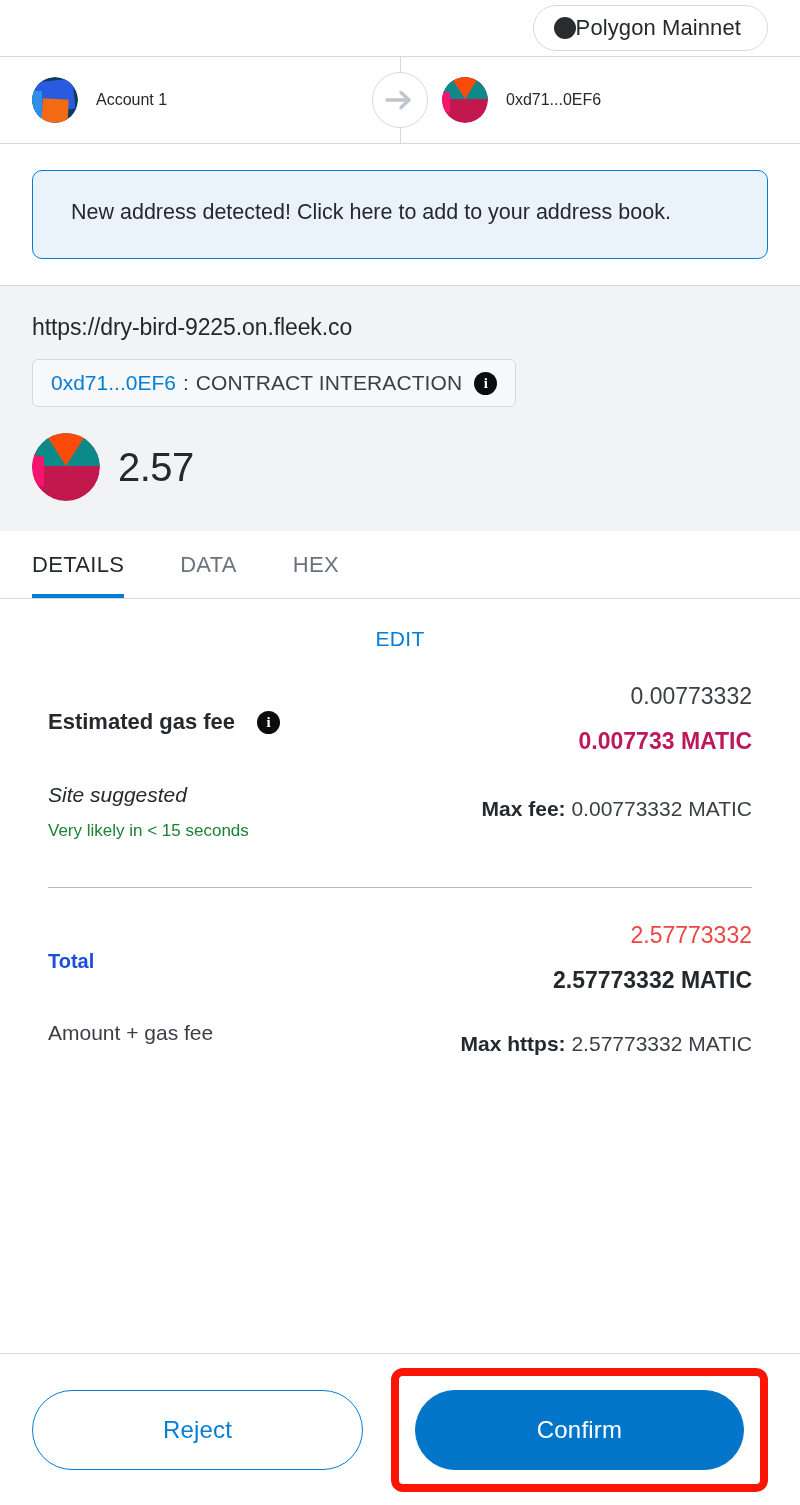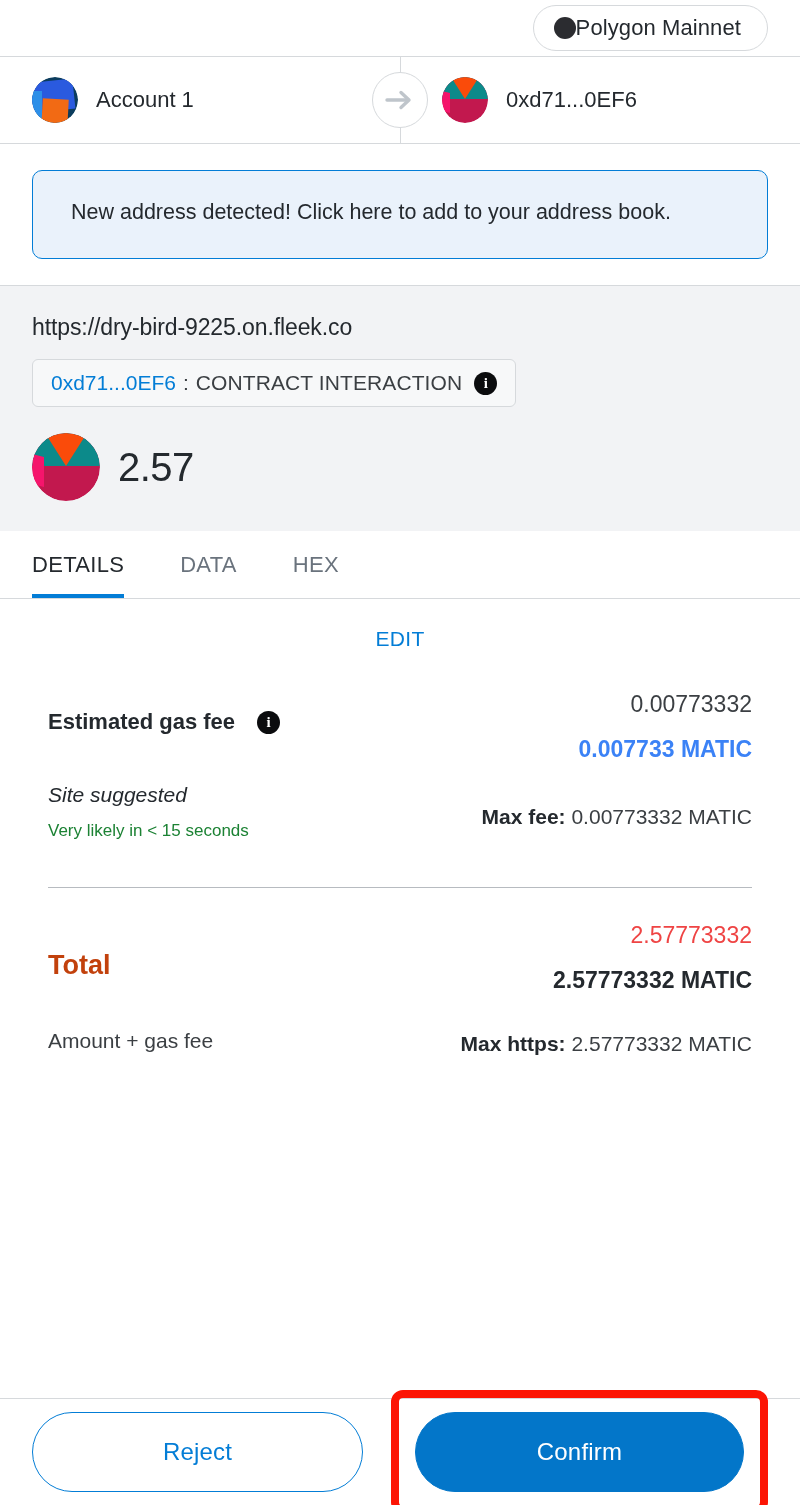--- a/index.html
+++ b/index.html
@@ -49,21 +49,21 @@
     background: #ffffff;
     flex: 0 0 auto;
   }
   .acct-half {
     flex: 1 1 50%;
     display: flex; align-items: center;
     gap: 18px;
     padding-left: 32px;
   }
   .acct-half.right { padding-left: 42px; }
-  .acct-name { font-size: 22px; color: #24292e; }
+  .acct-name { font-size: 16px; color: #24292e; }
   .vdivider {
     position: absolute; left: 50%; top: 0; bottom: 0;
     width: 1px; background: #d6d9dc;
   }
   .arrow-circle {
     position: absolute; left: 50%; top: 50%;
     transform: translate(-50%, -50%);
     width: 56px; height: 56px; border-radius: 50%;
     background: #ffffff; border: 1px solid #d6d9dc;
     display: flex; align-items: center; justify-content: center;
@@ -152,43 +152,43 @@
   .fee-block { display: flex; justify-content: space-between; align-items: flex-start; margin-top: 32px; }
   .fee-left { padding-top: 26px; }
   .fee-title {
     font-size: 22px; font-weight: bold; color: #24292e;
     display: flex; align-items: center; gap: 10px;
   }
   .site-sugg { font-size: 21px; font-style: italic; color: #24292e; margin-top: 48px; }
   .speed { font-size: 17px; color: #1c8234; margin-top: 14px; }
 
   .fee-right { text-align: right; }
-  .fee-fiat { font-size: 23px; color: #3b3f43; margin-top: 8px; }
-  .fee-native { font-size: 23px; font-weight: bold; color: #3b82f6; margin-top: 18px; }
+  .fee-fiat { font-size: 23px; color: #3b3f43; }
+  .fee-native { font-size: 23px; font-weight: bold; color: #be185d; margin-top: 18px; }
   .maxfee-row { margin-top: 42px; font-size: 21px; color: #3b3f43; }
   .maxfee-label { font-weight: bold; color: #24292e; }
   .maxfee-val { color: #3b3f43; }
 
   .hr { height: 1px; background: #b7bbc0; margin: 46px 0 0 0; }
 
   .total-block { display: flex; justify-content: space-between; align-items: flex-start; margin-top: 34px; }
   .total-left { padding-top: 28px; }
-  .total-title { font-size: 27px; font-weight: bold; color: #c2410c; }
+  .total-title { font-size: 20px; font-weight: bold; color: #1d4ed8; }
   .total-sub { font-size: 21px; color: #3b3f43; margin-top: 48px; }
   .total-right { text-align: right; }
   .total-fiat { font-size: 23px; color: #ef4444; }
   .total-native { font-size: 23px; font-weight: bold; color: #24292e; margin-top: 18px; }
   .maxamt-row { margin-top: 38px; font-size: 21px; color: #3b3f43; }
   .maxamt-label { font-weight: bold; color: #24292e; }
 
   
   .footer {
     border-top: 1px solid #d6d9dc;
     background: #ffffff;
-    height: 107px;
+    height: 152px;
     display: flex; align-items: center; gap: 28px;
     padding: 0 32px;
     flex: 0 0 auto;
     position: relative;
   }
   .btn {
     flex: 1 1 0;
     height: 80px;
     border-radius: 100px;
     font-size: 24px;

